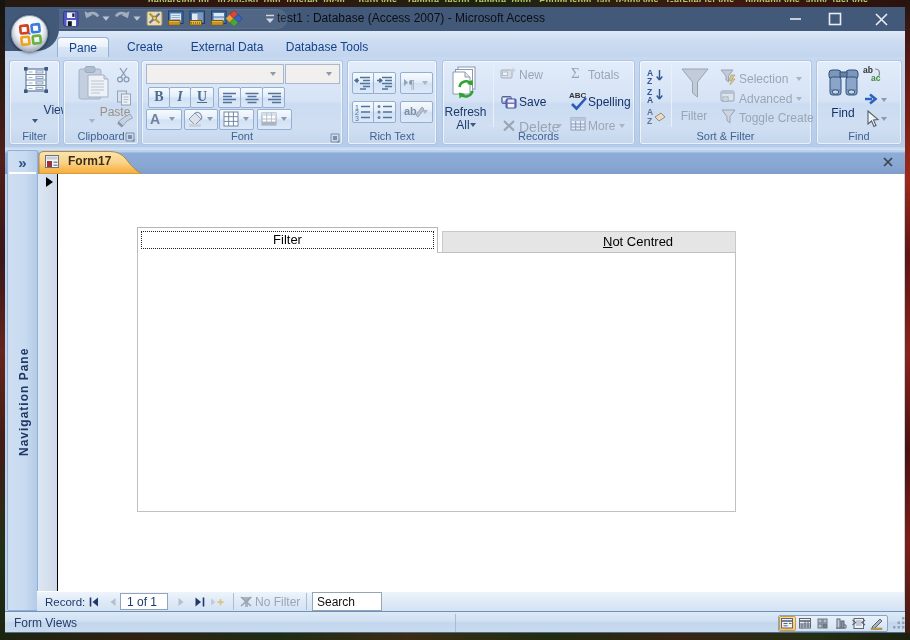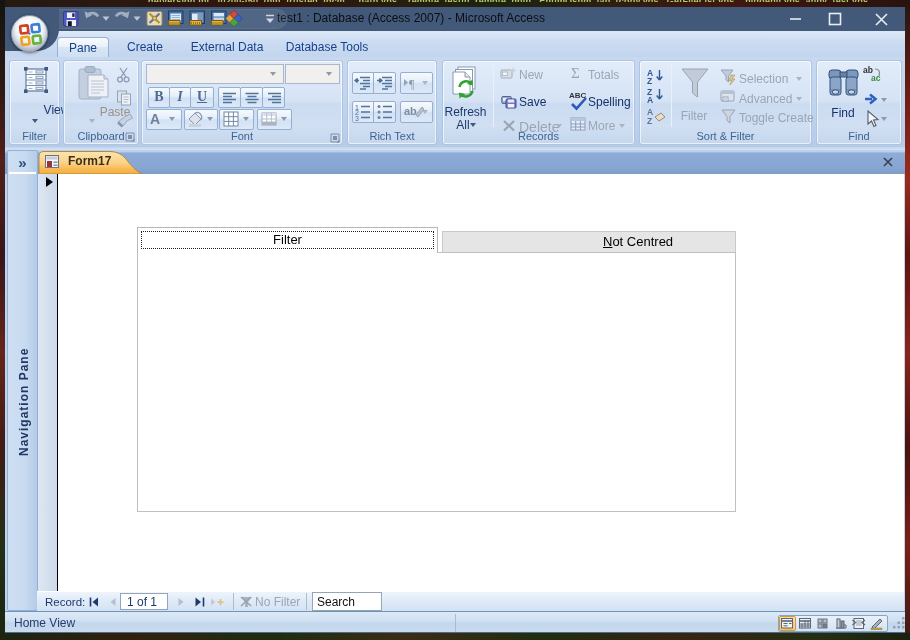--- a/index.html
+++ b/index.html
@@ -538,21 +538,21 @@
       <div class="abs" style="left:196px; top:1px; width:1px; height:17px; background:#aabccf;"></div>
       <svg class="abs" style="left:202px; top:2px;" width="16" height="16">
         <path d="M 2 3 L 13 3 L 9 8 L 9 13 L 6 13 L 6 8 Z" fill="#aab3bf"></path>
         <path d="M 2 3 L 12 12 M 12 3 L 2 12" stroke="#98a2b0" stroke-width="1.6"></path>
       </svg>
       <div class="abs" style="left:218px; top:3px; color:#9aa6b6;">No Filter</div>
       <div class="abs" style="left:269px; top:1px; width:1px; height:17px; background:#aabccf;"></div>
       <div class="abs" style="left:275px; top:0px; width:70px; height:19px; background:#fff; border:1px solid #96a4b9; padding:2px 0 0 4px; color:#111;">Search</div>
     </div>
     <div id="statusbar">
-      <div class="txt">Home View</div>
+      <div class="txt">Form Views</div>
       <div class="abs" style="left:450px; top:2px; width:1px; height:18px; background:#a8bdd4;"></div>
       <div class="abs" style="left:773px; top:3px; width:110px; height:17px; border:1px solid #8ba4c4; border-radius:2px; background:linear-gradient(#e8f1fa,#d3e3f4);"></div>
       <div class="abs" style="left:774px; top:4px; width:17px; height:15px; border-radius:2px; background:radial-gradient(circle at 50% 100%, #fbbc47 0%, #f9d287 60%, #fbe3b0 100%); border:1px solid #d09a3e;"></div>
       <svg class="abs" style="left:773px; top:3px;" width="135" height="18">
         <g stroke="#5c6676" fill="none">
           <rect x="3.5" y="3.5" width="11" height="9.5" fill="#f0f2f5"></rect>
           <path d="M 4 6 L 14 6" stroke-width="1.6"></path>
           <path d="M 5.5 8.5 l 4 0 M 5.5 10.8 l 4 0 M 11 8.5 l 2.5 0"></path>
         </g>
         <g stroke="#5c6676" fill="none" transform="translate(18 0)">

